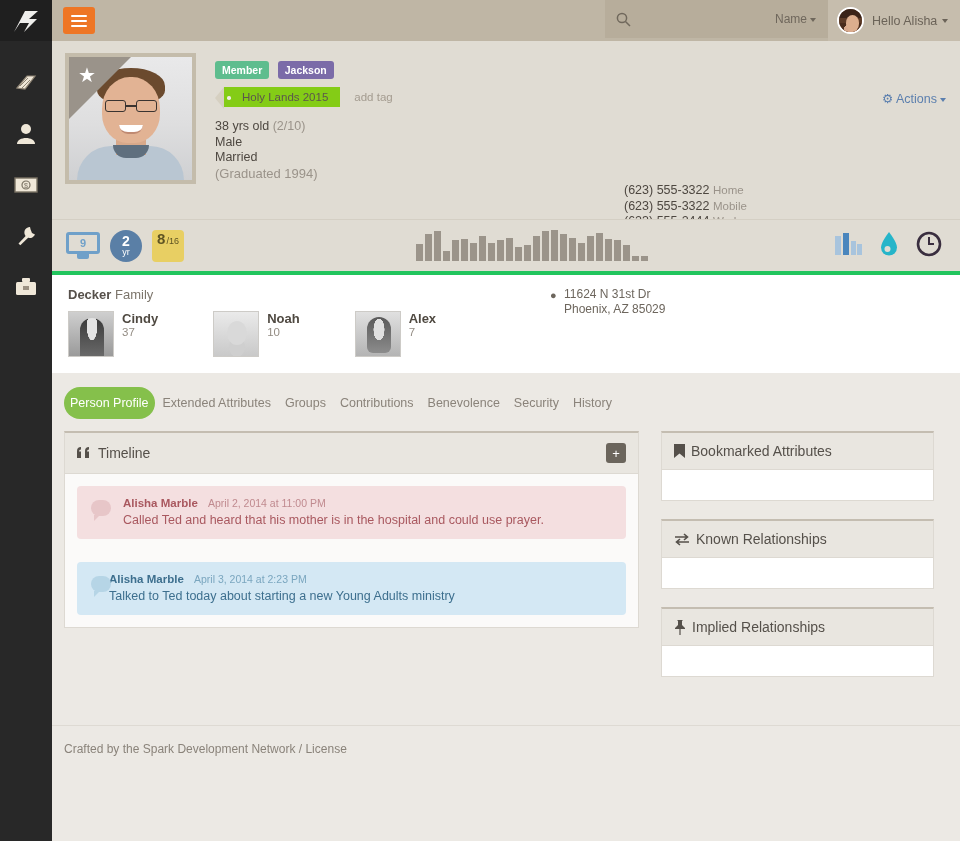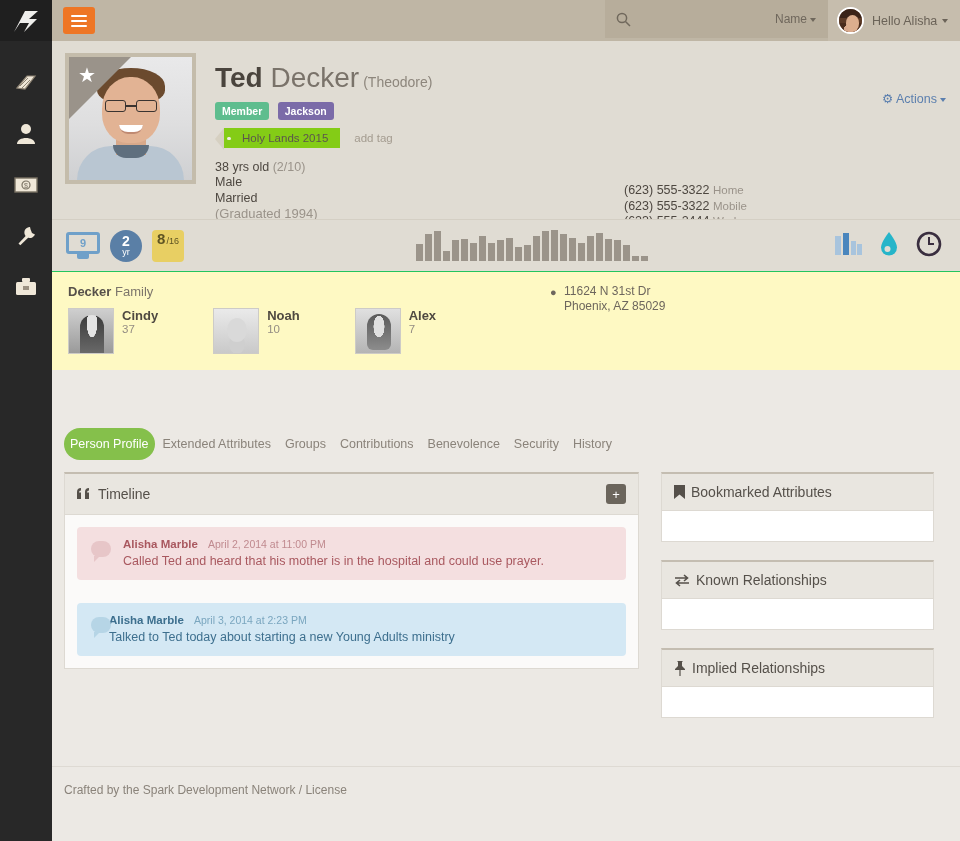--- a/index.html
+++ b/index.html
@@ -160,22 +160,22 @@
     display: flex; align-items: baseline; justify-content: center; gap: 1px; cursor: pointer; }
   .badge-sq b { font-size: 15px; } .badge-sq s { font-size: 9px; text-decoration: none; }
 
   .spark { position: absolute; left: 364px; bottom: 10px; display: flex; align-items: flex-end; gap: 2px; height: 32px; }
   .spark i { display: block; width: 7px; background: #9b948a; }
 
   .stat-right { position: absolute; right: 18px; display: flex; align-items: center; gap: 18px; }
   .ic-btn { cursor: pointer; display: block; }
 
   
-  .family { position: relative; background: #fef9c3; padding: 12px 16px 16px 16px; min-height: 92px;
-    border-top: 1px solid #22c55e; }
+  .family { position: relative; background: #ffffff; padding: 12px 16px 16px 16px; min-height: 92px;
+    border-top: 4px solid #22c55e; }
   .fam-title { font-size: 13px; color: #7c756b; }
   .fam-title b { color: #56504a; }
   .fam-list { display: flex; gap: 55px; margin-top: 9px; }
   .fam-member { display: flex; gap: 8px; cursor: pointer; }
   .fam-photo { width: 46px; height: 46px; background: #ddd; border: 1px solid #cdcbc7; overflow: hidden; position: relative; }
   .fam-photo.f1 { background: linear-gradient(180deg,#cfcfcf,#9a9a9a); }
   .fam-photo.f1::before { content:""; position:absolute; left:11px; top:6px; width:24px; height:40px;
     background: radial-gradient(ellipse at 50% 22%, #e4e4e4 0 30%, transparent 31%), linear-gradient(180deg,#3b3b3b,#6b6b6b); border-radius: 12px 12px 0 0; }
   .fam-photo.f2 { background: linear-gradient(180deg,#eaeaea,#c9c9c9); }
   .fam-photo.f2::before { content:""; position:absolute; left:13px; top:9px; width:20px; height:24px;
@@ -185,21 +185,21 @@
     background: radial-gradient(ellipse at 50% 35%, #e0e0e0 0 32%, transparent 33%), linear-gradient(180deg,#5a5a5a,#8c8c8c); border-radius: 12px 12px 6px 6px; }
   .fam-name { font-size: 13px; color: #4f4941; font-weight: bold; line-height: 15px; }
   .fam-age { font-size: 11.5px; color: #938c83; }
   .addr { position: absolute; right: 180px; top: 12px; font-size: 12px; color: #5a544c; line-height: 15px; width: 230px; }
   .addr .h { color: #5a544c; margin-bottom: 2px; }
   .addr .ln { color: #6d665d; padding-left: 14px; position: relative; }
   .addr .pin { position: absolute; left: 0; top: 1px; color: #6d665d; font-size: 11px; }
 
   
   .tabs { display: flex; align-items: center; gap: 2px; padding: 14px 16px 0 12px; background: #ece9e4; }
-  .tab { font-size: 12.5px; color: #8a837a; padding: 9px 6px; border-radius: 16px; cursor: pointer; white-space: nowrap; margin-top: 44px; }
+  .tab { font-size: 12.5px; color: #8a837a; padding: 9px 6px; border-radius: 16px; cursor: pointer; white-space: nowrap; }
   .tab.active { background: #85c04b; color: #fff; }
 
   
   .content { display: flex; gap: 22px; padding: 12px 16px 0 12px; }
   .col-main { width: 575px; }
   .col-side { width: 273px; }
 
   .panel { background: #fbfaf9; border: 1px solid #ddd9d2; border-top: 2px solid #c4bdb1; }
   .panel-hd { background: #e9e6e0; border-bottom: 1px solid #ddd9d2; padding: 10px 12px;
     font-size: 14px; color: #55504a; display: flex; align-items: center; }
@@ -334,24 +334,20 @@
               <b></b>
               <i></i>
             </div>
           <div class="smile"></div>
             <div class="collar"></div>
           <div class="corner"></div>
           <span class="star">★</span>
         </div>
       </div>
 
-      <div class="p-name">
-        <h1><span>Ted</span>
-          <span class="ln">Decker</span></h1><span class="nick">(Theodore)</span>
-      </div>
 
       <div class="badges">
         <span class="badge member">Member</span>
         <span class="badge campus">Jackson</span>
       </div>
 
       <div class="tagrow">
         <span class="tag">Holy Lands 2015</span>
         <span class="addtag">add tag</span>
       </div>

